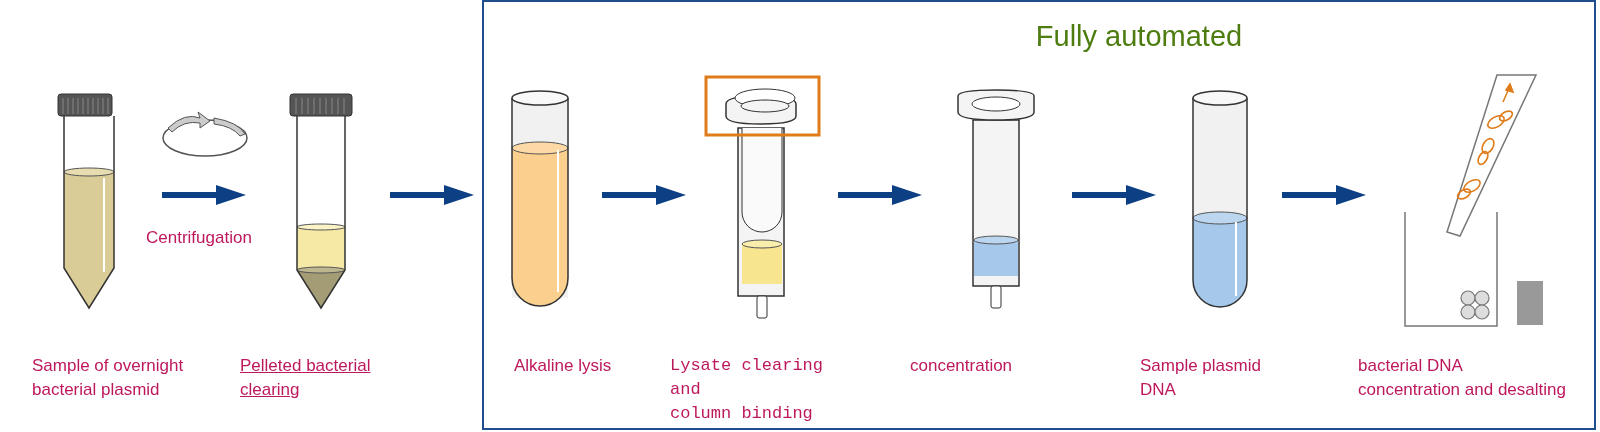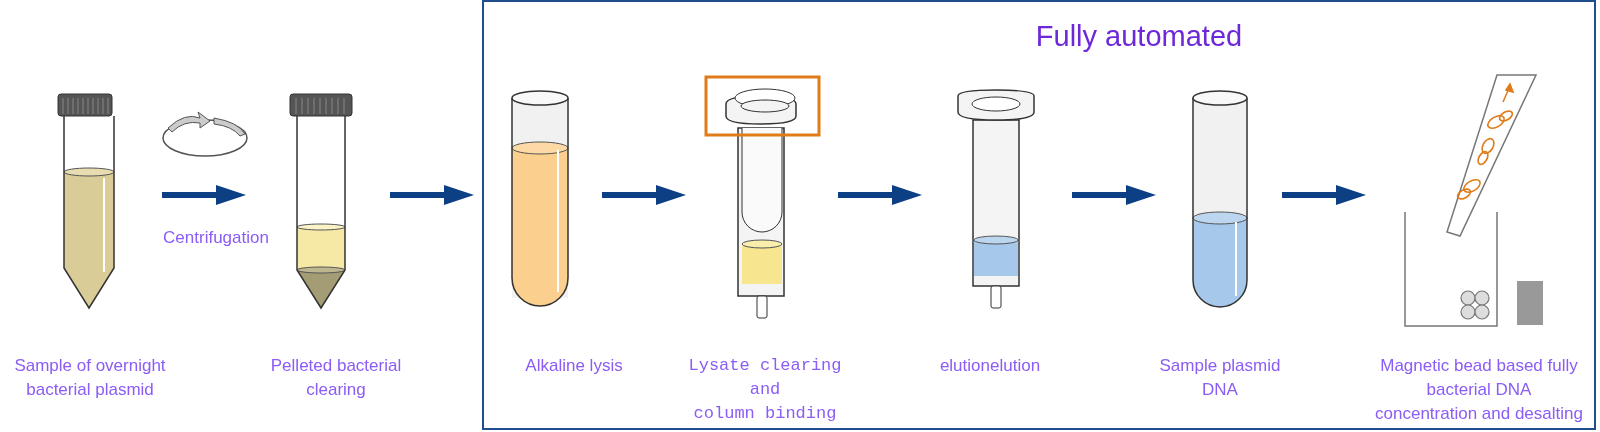--- a/index.html
+++ b/index.html
@@ -1,22 +1,22 @@
 <!DOCTYPE html>
 <html><head>
 <meta charset="utf-8">
 <style>
   html, body { margin:0; padding:0; background:#ffffff; }
   body { width:1600px; height:432px; position:relative; overflow:hidden;
          font-family:"Liberation Sans", sans-serif; color:#2b2b2b; }
   #frame { position:absolute; left:482px; top:0; width:1114px; height:430px;
            border:2px solid #1f4e8c; box-sizing:border-box; }
   #frame-title { position:absolute; left:0; width:100%; top:18px; text-align:center;
-           font-size:29px; color:#6d28d9; padding-left:200px; box-sizing:border-box; }
-  .label { position:absolute; text-align:center; font-size:17px; line-height:24px; color:#8b5cf6; }
+           font-size:29px; color:#4d7c0f; padding-left:200px; box-sizing:border-box; }
+  .label { position:absolute; text-align:left; font-size:17px; line-height:24px; color:#be185d; }
   svg#art { position:absolute; left:0; top:0; }
 </style>
 </head>
 <body>
 
 <div id="frame">
   <div id="frame-title">Fully automated</div>
 </div>
 
 <svg id="art" width="1600" height="432">
@@ -151,39 +151,38 @@
         <circle cx="1482" cy="298" r="7"></circle>
       <circle cx="1468" cy="312" r="7"></circle>
         <circle cx="1482" cy="312" r="7"></circle>
     </g>
     <rect x="1517" y="281" width="26" height="44" fill="#999"></rect>
   </g>
 </svg>
 
 <div class="label" style="left:146px; top:226px; width:140px; font-size:17px;">Centrifugation</div>
 
-<div class="label" style="left:0px; top:354px; width:180px;">
+<div class="label" style="left:0px; top:354px; width:180px;padding-left:32px;">
   <div>Sample of overnight</div>
     <div>bacterial plasmid</div>
 </div>
-<div class="label" style="left:256px; top:354px; width:160px;">
+<div class="label" style="left:240px; top:354px; width:160px;text-decoration:underline;">
   <div>Pelleted bacterial</div>
     <div>clearing</div>
 </div>
 <div class="label" style="left:514px; top:354px; width:120px;">
   <div>Alkaline lysis</div>
 </div>
 <div class="label" style="left:670px; top:354px; width:190px;font-family:Liberation Mono, monospace;">
   <div>Lysate clearing and</div>
     <div>column binding</div>
 </div>
 <div class="label" style="left:910px; top:354px; width:160px;">
-    <div>elutionelution</div>
+    <div>concentration</div>
 </div>
 <div class="label" style="left:1140px; top:354px; width:160px;">
   <div>Sample plasmid</div>
     <div>DNA</div>
 </div>
 <div class="label" style="left:1358px; top:354px; width:242px;">
-  <div>Magnetic bead based fully</div>
     <div>bacterial DNA</div>
     <div>concentration and desalting</div>
 </div>
 
 </body></html>

